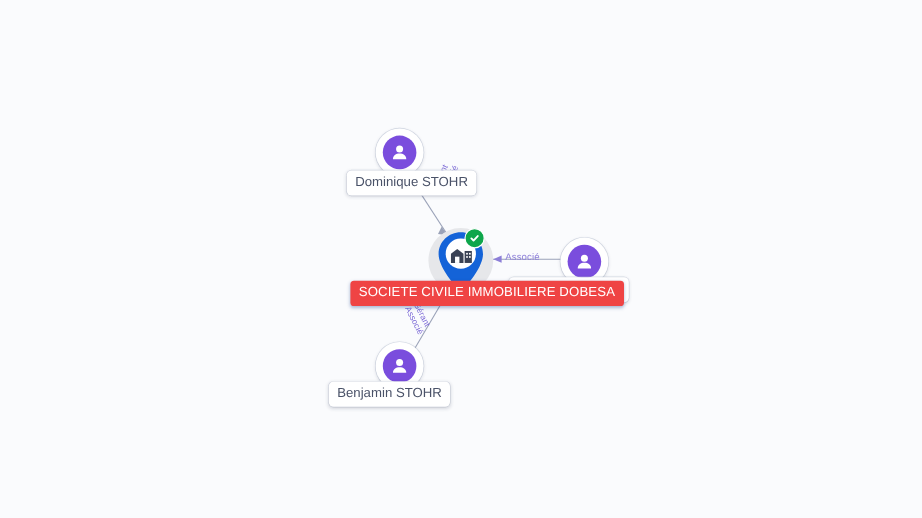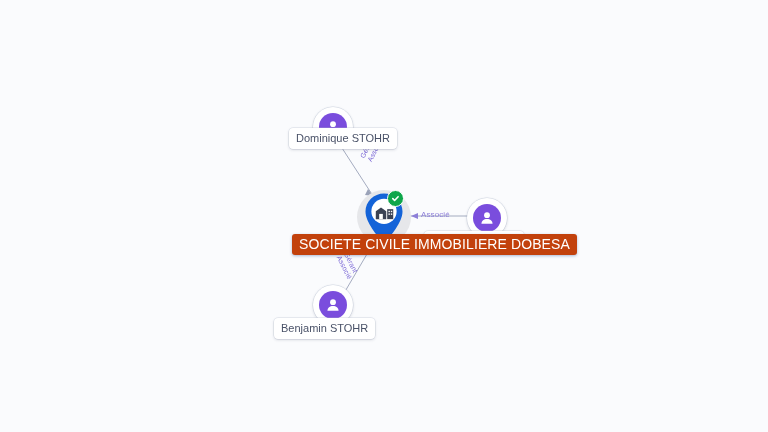--- a/index.html
+++ b/index.html
@@ -110,23 +110,23 @@
     background: #ffffff;
     color: #4a5268;
     font-size: 11px;
     line-height: 14px;
     padding: 3px 7px 4px 7px;
     border-radius: 4px;
     white-space: nowrap;
     box-shadow: 0 1px 3px rgba(30,40,70,0.16), 0 0 0 0.5px rgba(195,202,216,0.55);
   }
   .node-label.selected {
-    background: #c2410c;
+    background: #ef4444;
     color: #ffffff;
-    font-size: 14px;
+    font-size: 11px;
     letter-spacing: 0.1px;
     border-radius: 3px;
     box-shadow: 0 1px 3px rgba(20,60,140,0.35);
     z-index: 40;
     text-align: right;
   }
 
   
   .edge-label {
     position: absolute;
@@ -181,21 +181,21 @@
 
   <div class="person-node z-nodes" style="left:313px; top:107px;">
     <div class="person-ring"></div>
     <div class="person-disc">
       <svg width="18" height="18" viewBox="0 0 24 24" fill="#ffffff">
         <circle cx="12" cy="8.2" r="3.9"></circle>
         <path d="M4.6 19.6c0-4.1 3.3-6.3 7.4-6.3s7.4 2.2 7.4 6.3z"></path>
       </svg>
     </div>
   </div>
-  <div class="node-label z-labels" style="left:289px; top:128px;">Dominique STOHR</div>
+  <div class="node-label z-labels" style="left:289px; top:142px;">Dominique STOHR</div>
 
   <div class="person-node z-nodes" style="left:467px; top:198px;">
     <div class="person-ring"></div>
     <div class="person-disc">
       <svg width="18" height="18" viewBox="0 0 24 24" fill="#ffffff">
         <circle cx="12" cy="8.2" r="3.9"></circle>
         <path d="M4.6 19.6c0-4.1 3.3-6.3 7.4-6.3s7.4 2.2 7.4 6.3z"></path>
       </svg>
     </div>
   </div>

